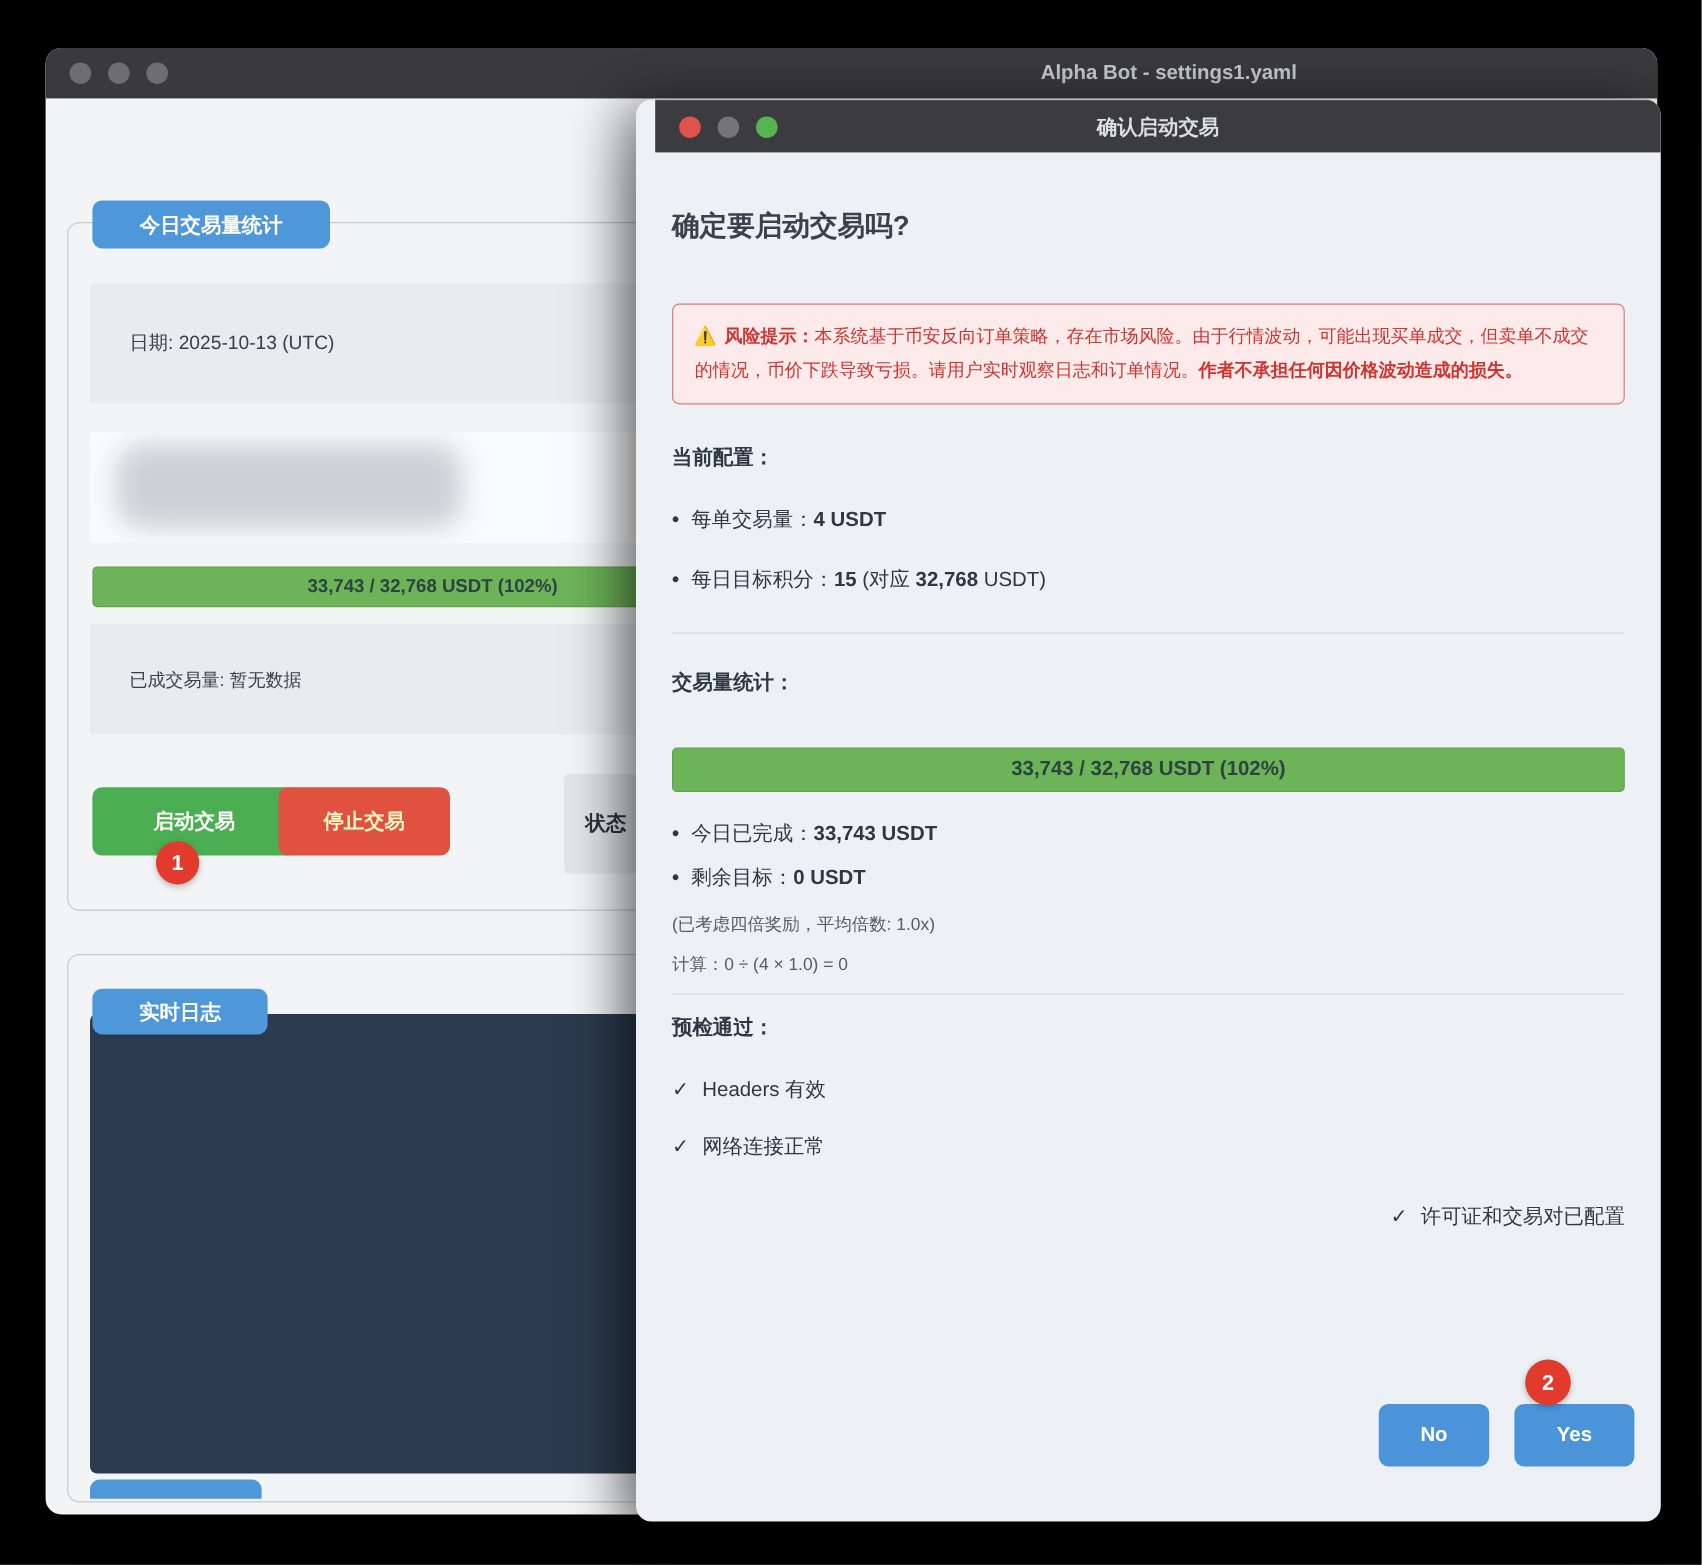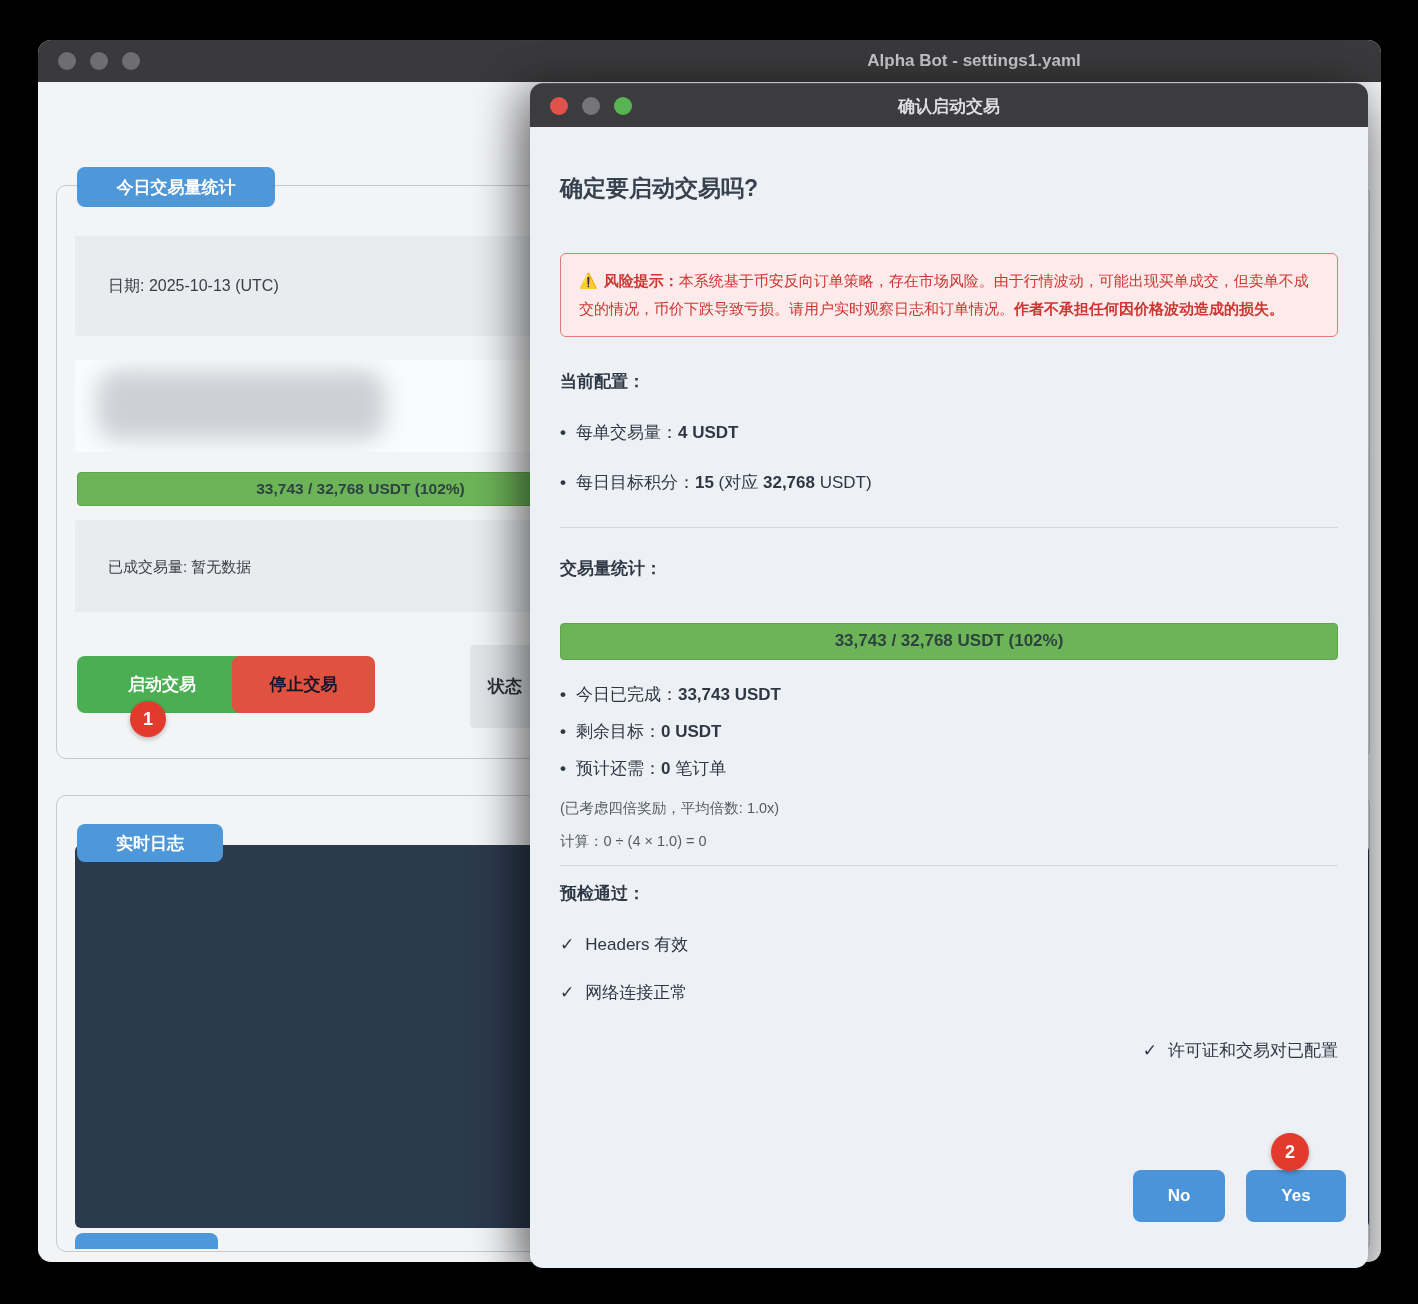--- a/index.html
+++ b/index.html
@@ -39,38 +39,39 @@
   .progress-bar{
     position:absolute;background:#6db458;border:1px solid #61a34e;border-radius:4px;
     display:flex;align-items:center;justify-content:center;
     font-weight:700;color:#2c4340;
   }
   .btn{
     position:absolute;border-radius:8px;display:flex;align-items:center;justify-content:center;
     font-weight:700;font-size:17px;cursor:pointer;border:none;
   }
   .btn-start{background:#4cae52;color:#fff;}
-  .btn-stop{background:#e05140;color:#0f172a;}
+  .btn-stop{background:#e05140;color:#fef9c3;}
   .step-badge{
     position:absolute;background:#e23b2e;color:#fff;font-weight:700;font-size:18px;
     border-radius:50%;display:flex;align-items:center;justify-content:center;
     box-shadow:0 2px 5px rgba(0,0,0,.25);z-index:6;
   }
   .status-panel{position:absolute;background:#e3e5e8;border-radius:4px;display:flex;align-items:center;}
   .status-panel span{font-weight:700;font-size:17px;color:#2e343b;padding-left:18px;white-space:nowrap;}
   .log-panel{position:absolute;background:#2c3a4d;border-radius:6px;}
   .blur-wrap{position:absolute;background:#fafbfc;border-radius:2px;overflow:hidden;}
   .blur-blob{position:absolute;left:22px;top:10px;width:288px;height:70px;background:#cdd0d5;border-radius:22px;filter:blur(11px);}
   .partial-blue{position:absolute;background:#4e97d9;border-radius:8px 8px 0 0;}
 
   
   #modal-window{
     left:530px;top:83px;width:838px;height:1185px;
     background:#edf0f4;z-index:10;
     box-shadow:0 22px 55px rgba(0,0,0,.5), -14px 0 38px rgba(0,0,0,.28);
+    padding-left:16px;
   }
   #modal-window .titlebar{height:44px;background:#3c3c3e;border-top:1px solid rgba(255,255,255,.12);box-sizing:border-box;}
   .md-title{
     position:absolute;left:50%;top:50%;transform:translate(-50%,-50%);
     font-size:17px;font-weight:700;color:#dedfe1;white-space:nowrap;
   }
   .md-body{position:absolute;left:0;top:44px;right:0;bottom:0;padding:0 30px;color:#2e3845;}
   .md-heading{margin:46px 0 0;font-size:23px;line-height:30px;font-weight:700;color:#38424e;}
   .risk-box{
     margin-top:50px;padding:13px 18px;background:#fcebea;border:1px solid #dc7d79;border-radius:6px;
@@ -185,23 +186,20 @@
 
     <div class="sec-heading h-stats">交易量统计：</div>
     <div class="md-progress">33,743 / 32,768 USDT (102%)</div>
 
     <div class="row stat-row1">
       <span class="bullet">•</span><span>今日已完成：</span><b>33,743 USDT</b>
     </div>
     <div class="row stat-row2">
       <span class="bullet">•</span><span>剩余目标：</span><b>0 USDT</b>
     </div>
-    <div class="row stat-row3">
-      <span class="bullet">•</span><span>预计还需：</span><b>0</b><span> 笔订单</span>
-    </div>
     <div class="note note1">(已考虑四倍奖励，平均倍数: 1.0x)</div>
     <div class="note note2">计算：0 ÷ (4 × 1.0) = 0</div>
 
     <hr class="divider divider2">
 
     <div class="sec-heading h-precheck">预检通过：</div>
     <div class="check-row chk1">
       <span class="check-mark">✓</span><span>Headers 有效</span>
     </div>
     <div class="check-row chk2">

